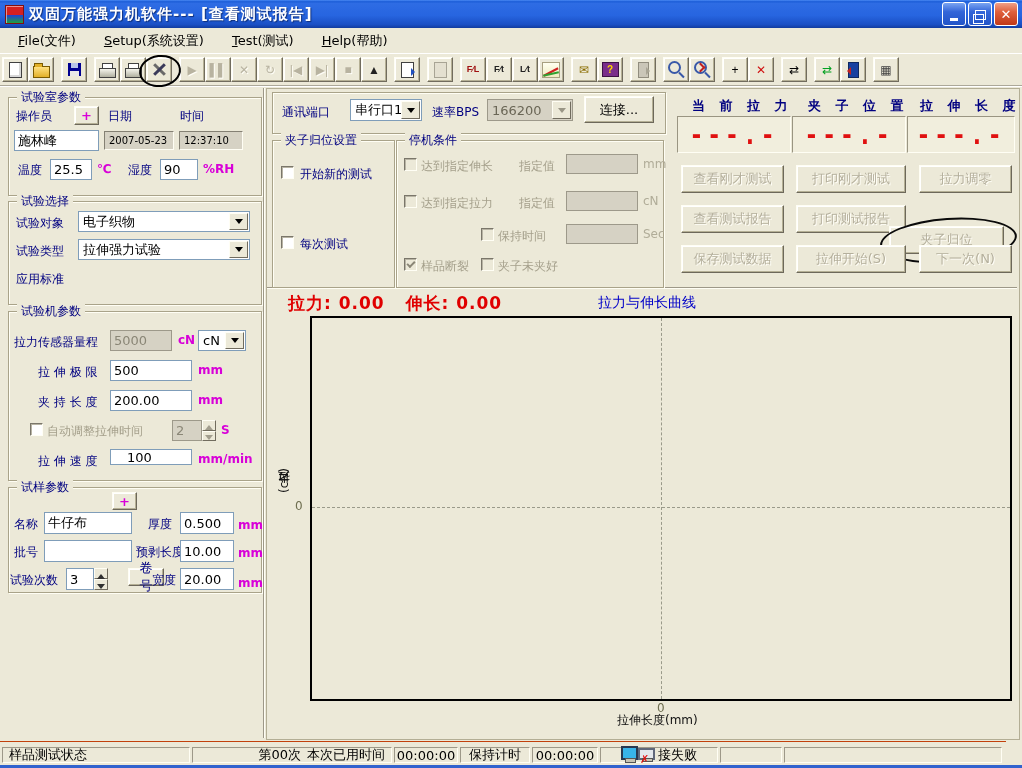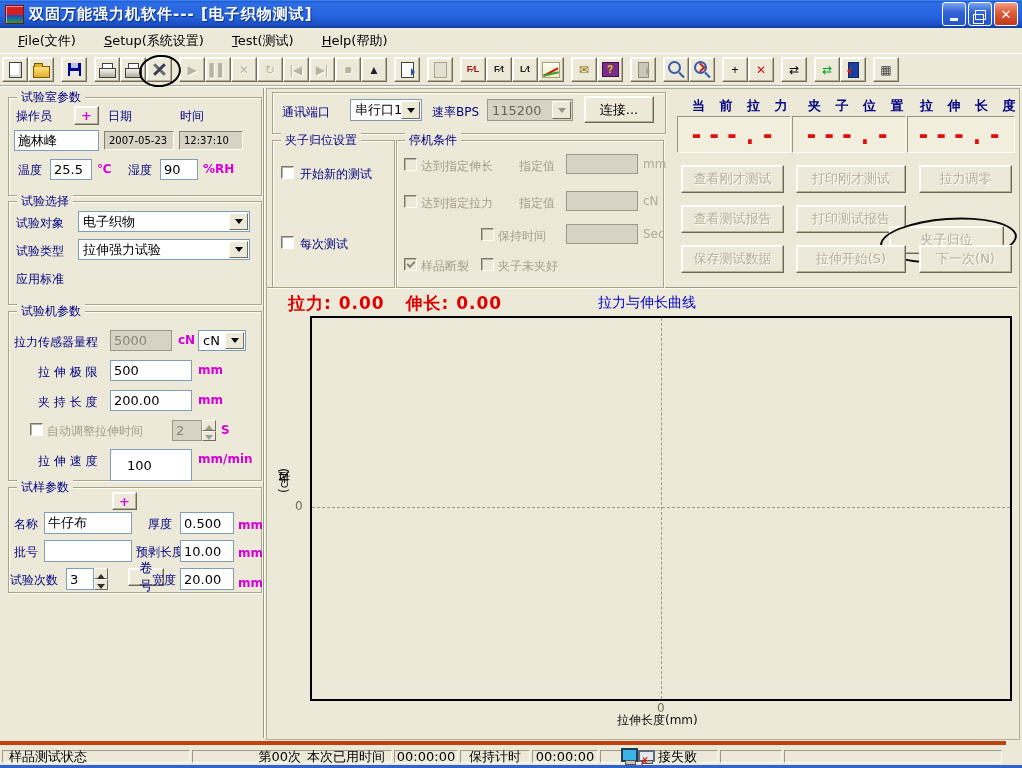--- a/index.html
+++ b/index.html
@@ -109,39 +109,39 @@
   .chartbox{position:absolute;left:310px;top:316px;width:702px;height:385px;border:2px solid #000;box-sizing:border-box;}
   .dashv{position:absolute;left:661px;top:318px;height:381px;width:0;border-left:1px dashed #9a9a8a;}
   .dashh{position:absolute;left:312px;top:507px;width:698px;height:0;border-top:1px dashed #9a9a8a;}
   .tick{position:absolute;font-size:12px;color:#6e6e50;}
   .ylab{position:absolute;left:276px;top:468px;font-size:12px;color:#101010;writing-mode:vertical-rl;transform:rotate(180deg);}
   .xlab{position:absolute;left:617px;top:712px;font-size:12px;color:#101010;}
   .livered{position:absolute;left:288px;top:292px;font-size:17px;font-weight:bold;color:#e00000;letter-spacing:1px;}
   .ctitle{position:absolute;left:598px;top:294px;font-size:14px;color:#0000c8;text-align:right;}
   .annot2{position:absolute;left:-10px;top:-9px;right:-14px;bottom:-10px;border:2px solid #0a0a0a;border-radius:50%;transform:rotate(-4deg);pointer-events:none;}
   
-  .sbar{position:absolute;left:0;right:16px;top:741px;height:24px;background:#ece9d8;border-top:4px solid #c2410c;display:flex;align-items:stretch;padding:5px 2px 2px 2px;box-sizing:border-box;}
+  .sbar{position:absolute;left:0;right:16px;top:741px;height:24px;background:#ece9d8;border-top:1px solid #c2410c;display:flex;align-items:stretch;padding:5px 2px 2px 2px;box-sizing:border-box;}
   .sbc{border:1px solid;border-color:#9d9888 #fffef4 #fffef4 #9d9888;margin-right:2px;display:flex;align-items:center;
      font-size:13px;color:#000;padding:0 6px;box-sizing:border-box;white-space:nowrap;}
   .conn-ico{position:relative;width:36px;height:18px;display:inline-block;margin-right:1px;}
   .mon1{position:absolute;left:0;top:0;width:13px;height:10px;background:#38b4e8;border:2px solid #283850;}
   .mon1::after{content:"";position:absolute;left:2px;bottom:-5px;width:9px;height:3px;background:#c8c4b4;border:1px solid #555;}
   .mon2{position:absolute;left:17px;top:2px;width:13px;height:8px;background:#e4e8ec;border:2px solid #60687a;}
   .mon2::after{content:"";position:absolute;left:2px;bottom:-4px;width:9px;height:2px;background:#c8c4b4;border:1px solid #555;}
   .redx{position:absolute;left:19px;top:7px;color:#e01010;font-weight:bold;font-size:11px;}
   .bstrip{position:absolute;left:0;right:0;bottom:0;height:3px;background:#3163ce;}
 </style>
 </head>
 <body>
 
 <div class="win">
 
   <div class="titlebar">
     <div class="appicon"></div>
-    <span class="titletext">双固万能强力机软件--- [电子织物测试]</span>
+    <span class="titletext">双固万能强力机软件--- [查看测试报告]</span>
     <div class="capbtns">
       <div class="capbtn">
           <span class="minglyph"></span>
         </div>
       <div class="capbtn">
           <span class="restglyph"></span>
         </div>
       <div class="capbtn close">
           <span>✕</span>
         </div>
@@ -339,21 +339,21 @@
   <span class="un" style="left:198px;top:393px;">mm</span>
   <span class="cb" style="left:30px;top:423px;"></span>
   <span class="glb" style="left:47px;top:423px;">自动调整拉伸时间</span>
   <input class="gin" style="left: 172px; top: 420px; width: 30px; height: 21px;" readonly="" value="2">
   <span class="spin gray" style="left:202px;top:420px;width:14px;height:21px;">
       <i class="up"></i>
       <i class="dn"></i>
     </span>
   <span class="un" style="left:221px;top:423px;">S</span>
   <span class="lb" style="left:38px;top:453px;">拉 伸 速 度</span>
-  <input class="in" style="left: 110px; top: 449px; width: 82px; height: 32px; padding-left: 16px;" value="100">
+  <input class="in" style="left: 110px; top: 449px; width: 82px; height: 16px; padding-left: 16px;" value="100">
   <span class="un" style="left:198px;top:452px;">mm/min</span>
 
   <div class="grp" style="left:8px;top:487px;width:252px;height:104px;">
     <span class="lg">试样参数</span>
   </div>
   <button class="btn" style="left:112px;top:492px;width:25px;height:18px;color:#d800d8;font-weight:bold;">
       <span>+</span>
     </button>
   <span class="lb" style="left:14px;top:516px;font-family:Liberation Mono, monospace;">名称</span>
   <input class="in" style="left: 44px; top: 512px; width: 88px; height: 22px;" value="牛仔布">
@@ -379,21 +379,21 @@
   <span class="un" style="left:238px;top:576px;">mm</span>
 
   <div class="grp" style="left:272px;top:92px;width:392px;height:40px;"></div>
   <span class="lb" style="left:282px;top:104px;">通讯端口</span>
   <div class="dd" style="left:350px;top:99px;width:72px;height:22px;">
     <span>串行口1</span>
       <span class="ddb"></span>
   </div>
   <span class="lb" style="left:432px;top:104px;">速率BPS</span>
   <div class="dd gray" style="left:487px;top:99px;width:86px;height:22px;">
-    <span>115200</span>
+    <span>166200</span>
       <span class="ddb"></span>
   </div>
   <button class="btn" style="left:584px;top:96px;width:70px;height:27px;">
       <span>连接...</span>
     </button>
 
   <div class="grp" style="left:272px;top:140px;width:121px;height:146px;">
     <span class="lg">夹子归位设置</span>
   </div>
   <span class="cb" style="left:281px;top:166px;"></span>

